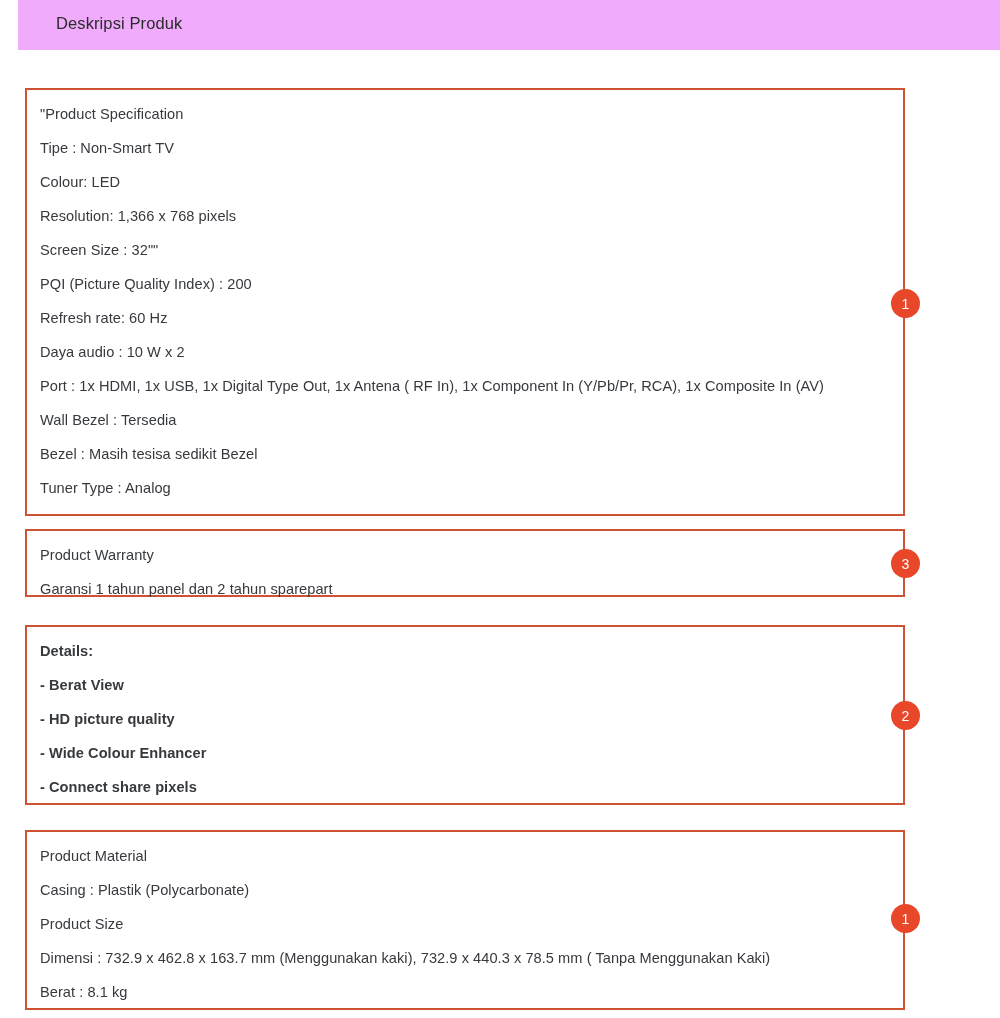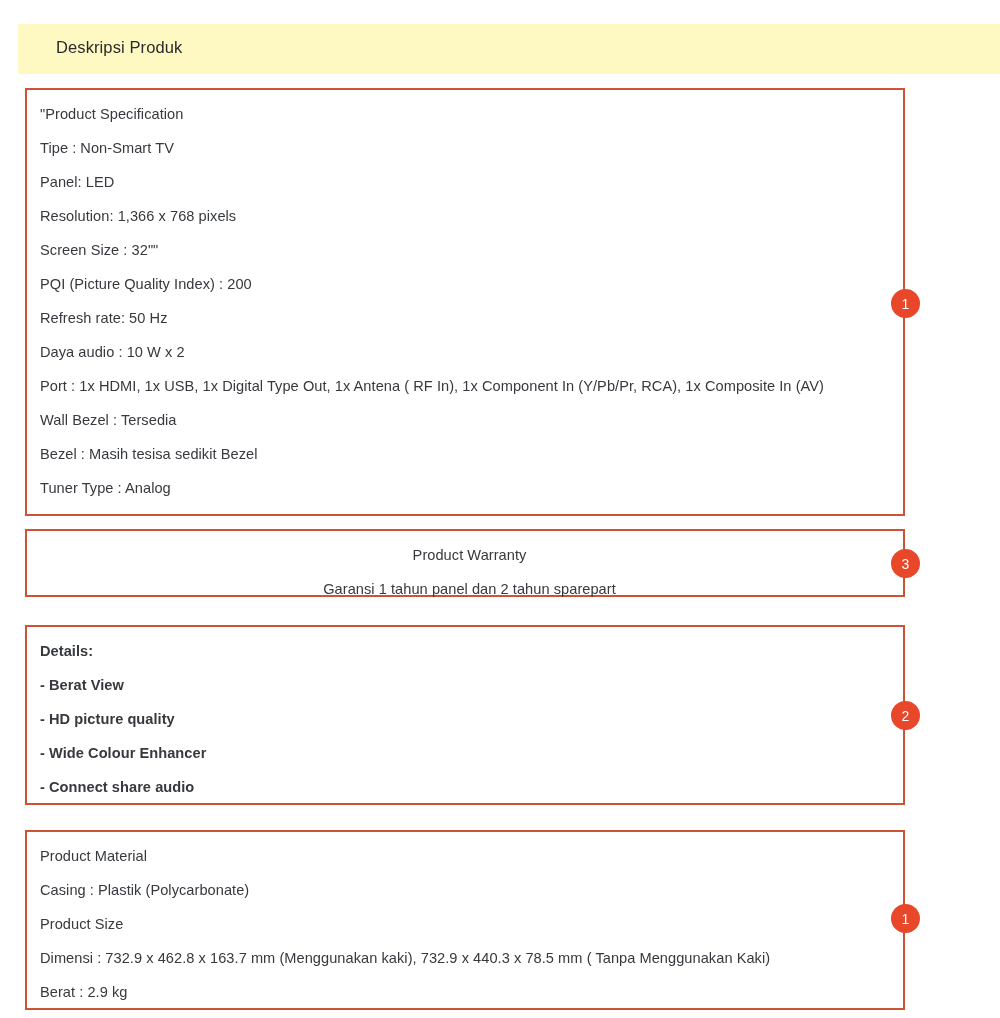--- a/index.html
+++ b/index.html
@@ -15,22 +15,21 @@
     overflow: hidden;
   }
 
   
   .header-bar {
     position: absolute;
     left: 18px;
     top: 0;
     width: 982px;
     height: 50px;
-    background: #fef9c3;
-    margin-top: 24px;
+    background: #f0abfc;
   }
   .header-title {
     position: absolute;
     left: 38px;
     top: 14px;
     font-size: 16.5px;
     color: #2b2b2b;
     letter-spacing: 0.1px;
     white-space: nowrap;
   }
@@ -53,21 +52,21 @@
   .line {
     font-size: 14.6px;
     color: #36393d;
     line-height: 34px;
     white-space: nowrap;
     letter-spacing: 0.05px;
   }
 
   
   #block-spec     { top: 88px;  height: 428px; }
-  #block-warranty { top: 529px; height: 68px; text-align: center;  }
+  #block-warranty { top: 529px; height: 68px;  }
   #block-details  { top: 625px; height: 180px; font-weight: bold; }
   #block-material { top: 830px; height: 180px; }
 
   
   #block-spec .block-inner { overflow: hidden; height: 424px; }
 
   
   .badge {
     position: absolute;
     width: 29px;
@@ -92,25 +91,25 @@
 <body>
 
 <div class="header-bar">
   <div class="header-title">Deskripsi Produk</div>
 </div>
 
 <div class="block" id="block-spec">
   <div class="block-inner">
     <div class="line">"Product Specification</div>
     <div class="line">Tipe : Non-Smart TV</div>
-    <div class="line">Panel: LED</div>
+    <div class="line">Colour: LED</div>
     <div class="line">Resolution:  1,366 x 768 pixels</div>
     <div class="line">Screen Size : 32""</div>
     <div class="line">PQI (Picture Quality Index) : 200</div>
-    <div class="line">Refresh rate:  50 Hz</div>
+    <div class="line">Refresh rate:  60 Hz</div>
     <div class="line">Daya audio :  10 W x 2</div>
     <div class="line">Port : 1x HDMI, 1x USB, 1x Digital Type Out, 1x Antena ( RF In), 1x Component In (Y/Pb/Pr, RCA), 1x Composite In (AV)</div>
     <div class="line">Wall Bezel : Tersedia</div>
     <div class="line">Bezel : Masih tesisa sedikit Bezel</div>
     <div class="line">Tuner Type : Analog</div>
   </div>
 </div>
 <div class="badge" id="badge-spec">1</div>
 
 <div class="block" id="block-warranty">
@@ -120,27 +119,27 @@
   </div>
 </div>
 <div class="badge" id="badge-warranty">3</div>
 
 <div class="block" id="block-details">
   <div class="block-inner">
     <div class="line">Details:</div>
     <div class="line">- Berat View</div>
     <div class="line">- HD picture quality</div>
     <div class="line">- Wide Colour Enhancer</div>
-    <div class="line">- Connect share audio</div>
+    <div class="line">- Connect share pixels</div>
   </div>
 </div>
 <div class="badge" id="badge-details">2</div>
 
 <div class="block" id="block-material">
   <div class="block-inner">
     <div class="line">Product Material</div>
     <div class="line">Casing : Plastik (Polycarbonate)</div>
     <div class="line">Product Size</div>
     <div class="line">Dimensi : 732.9 x 462.8 x 163.7 mm (Menggunakan kaki), 732.9 x 440.3 x 78.5 mm ( Tanpa Menggunakan Kaki)</div>
-    <div class="line">Berat : 2.9 kg</div>
+    <div class="line">Berat : 8.1 kg</div>
   </div>
 </div>
 <div class="badge" id="badge-material">1</div>
 
 </body></html>

